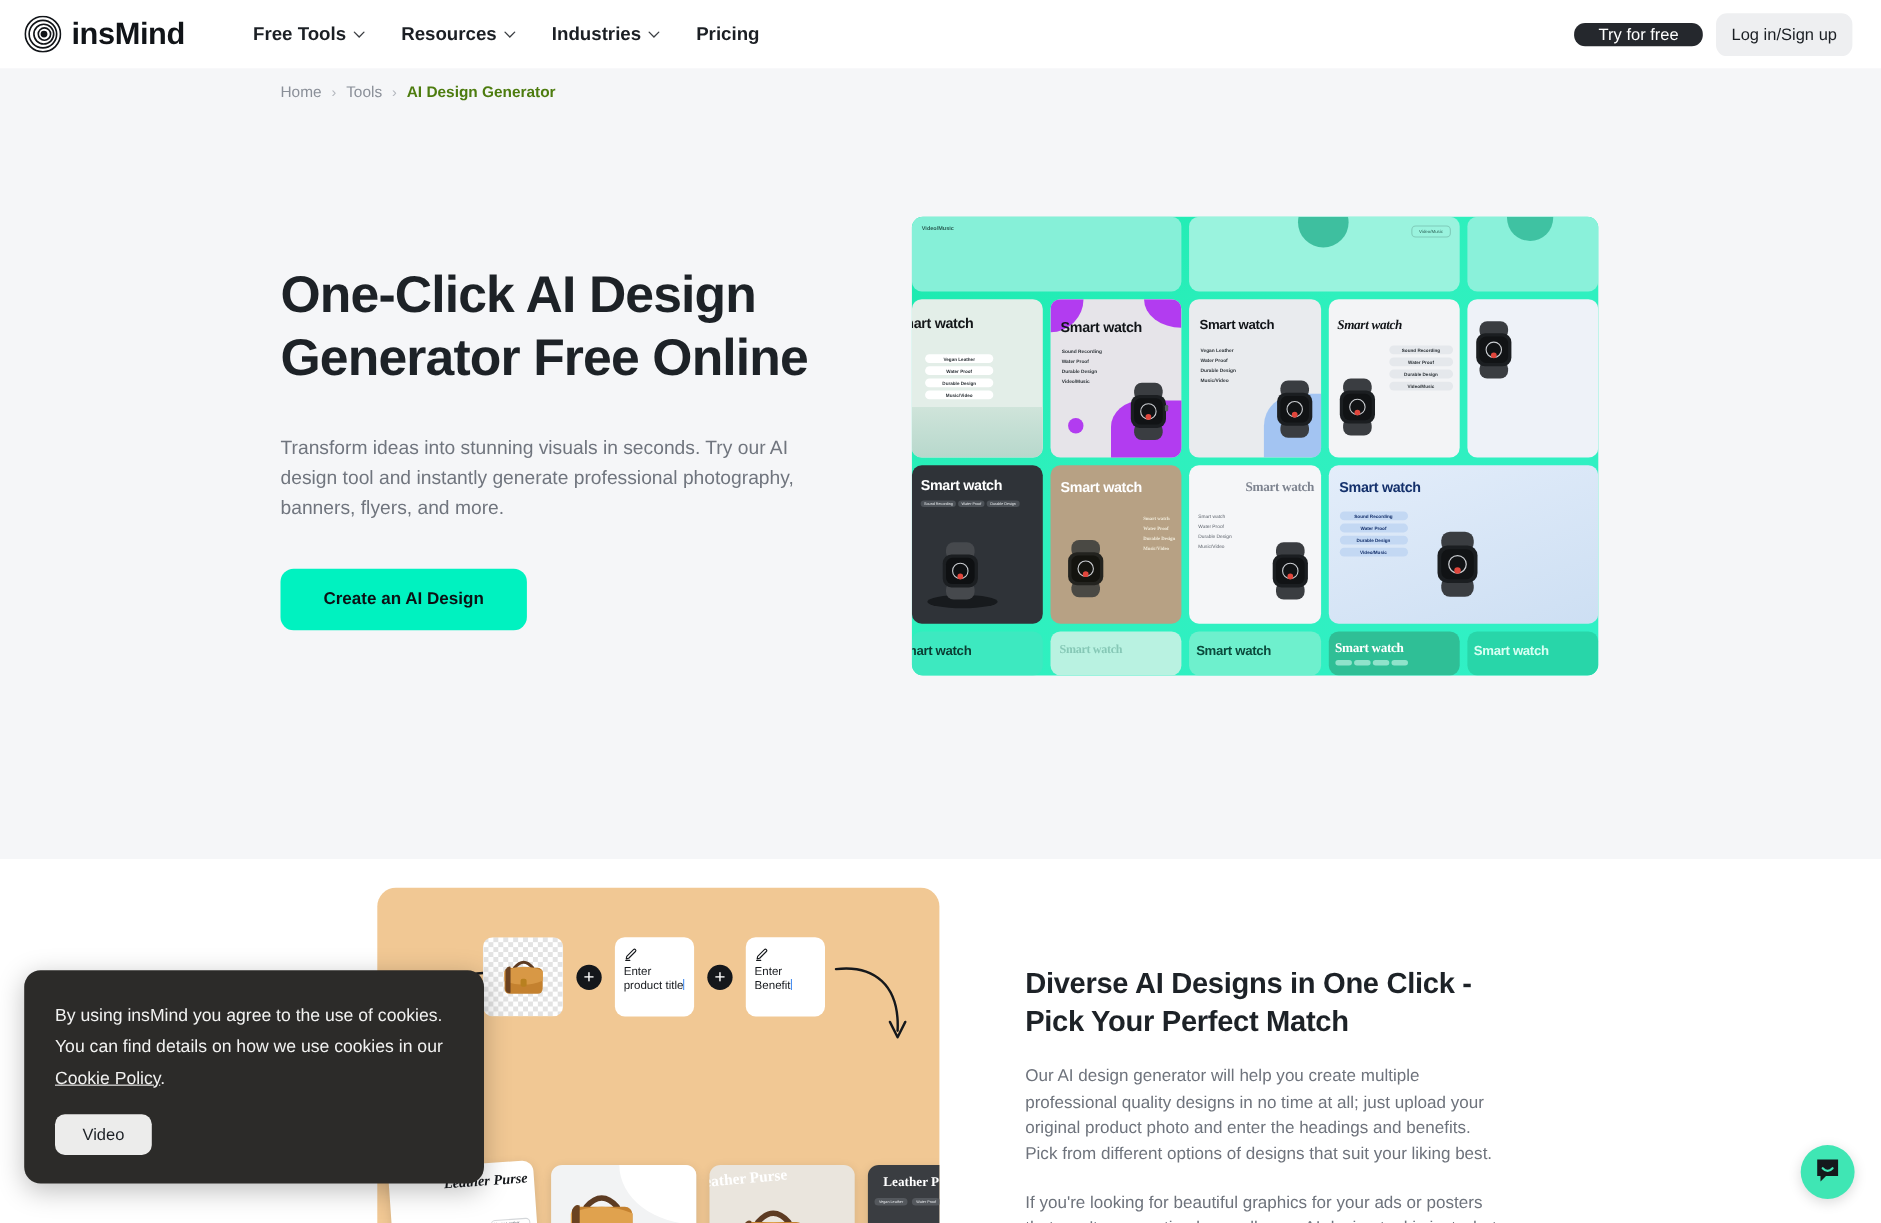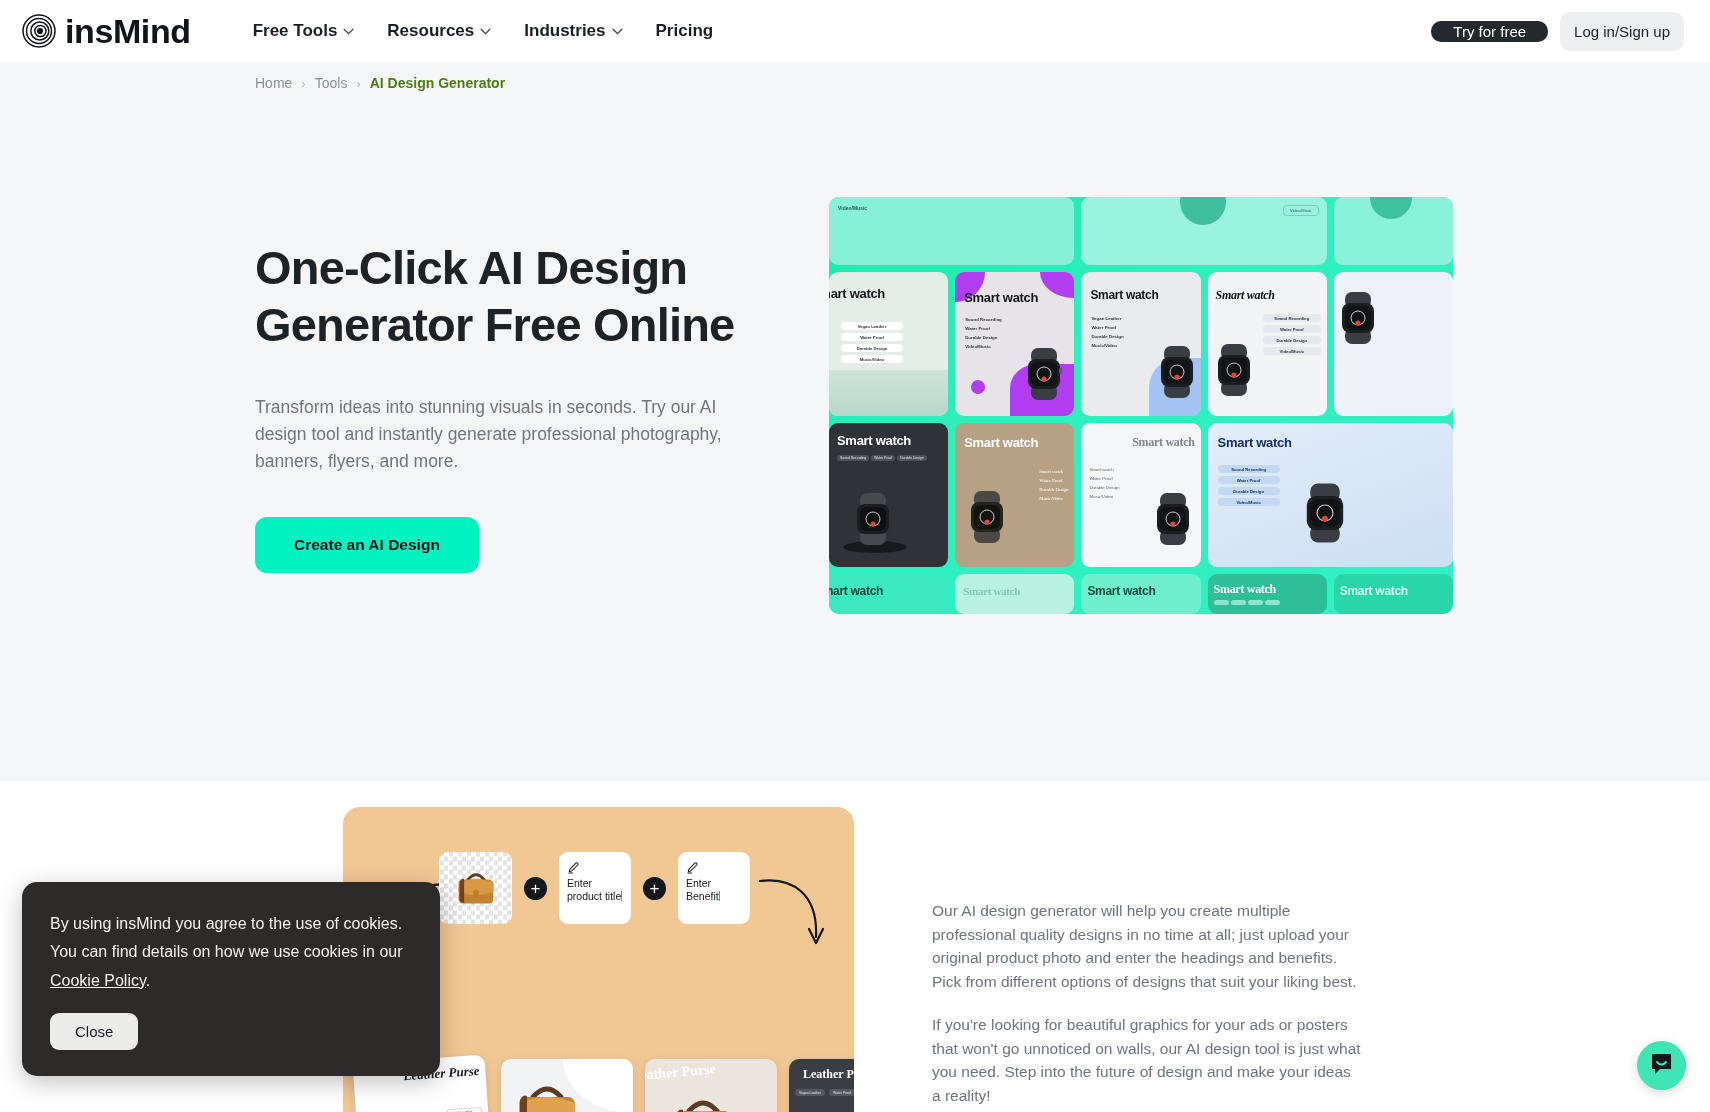--- a/index.html
+++ b/index.html
@@ -17,21 +17,21 @@
     height: 62px;
     background: #ffffff;
     display: flex;
     align-items: center;
     padding: 0 26px 0 22px;
     z-index: 40;
   }
   .logo-wrap { display: flex; align-items: center; gap: 9px; cursor: pointer; }
   .logo-mark { width: 34px; height: 34px; display: block; }
   .logo-text {
-    font-size: 34px; font-weight: 700; color: #111418;
+    font-size: 28px; font-weight: 700; color: #111418;
     letter-spacing: -0.4px; line-height: 1;
   }
   .nav { display: flex; align-items: center; margin-left: 62px; gap: 33px; }
   .nav-item {
     display: flex; align-items: center; gap: 6px;
     font-size: 17px; font-weight: 700; color: #1b1f24;
     cursor: pointer; white-space: nowrap;
   }
   .chev { width: 11px; height: 7px; display: block; opacity: .85; }
   .header-right { margin-left: auto; display: flex; align-items: center; gap: 12px; }
@@ -580,32 +580,33 @@
           <rect x="10" y="18" width="56" height="38" rx="7" fill="#c4812f"></rect>
           <path d="M10 24 q28 -12 56 0 v12 q-28 10 -56 0z" fill="#e0a24e"></path>
           <rect x="34" y="34" width="9" height="11" rx="3" fill="#b8801f"></rect>
           <path d="M11 21 q3 -6 7 -4 v38 q-6 1 -7 -5z" fill="#6b4220"></path>
         </svg>
       </div>
     </div>
   </div>
 
   <div class="sec2-right">
+    <h2 class="sec2-title">Diverse AI Designs in One Click - Pick Your Perfect Match</h2>
     <p class="sec2-p">Our AI design generator will help you create multiple professional quality designs in no time at all; just upload your original product photo and enter the headings and benefits. Pick from different options of designs that suit your liking best.</p>
     <p class="sec2-p">If you're looking for beautiful graphics for your ads or posters that won't go unnoticed on walls, our AI design tool is just what you need. Step into the future of design and make your ideas a reality!</p>
   </div>
 </section>
 
 <div class="cookie">
   <div class="cookie-text">
     <span>By using insMind you agree to the use of cookies.</span><br>
     <span>You can find details on how we use cookies in our</span><br>
     <span class="cookie-link">Cookie Policy</span><span>.</span>
   </div>
-  <button class="cookie-close">Close</button>
+  <button class="cookie-close">Video</button>
 </div>
 
 <div class="chat-fab">
   <span>
     <svg width="25" height="25" viewBox="0 0 25 25">
       <path d="M3 3 h19 v15 h-11 l-5 5 v-5 H3z" fill="#15181c"></path>
       <path d="M8 11 q4.5 5 9 0" fill="none" stroke="#3fe6b4" stroke-width="2" stroke-linecap="round"></path>
     </svg>
   </span>
 </div>

